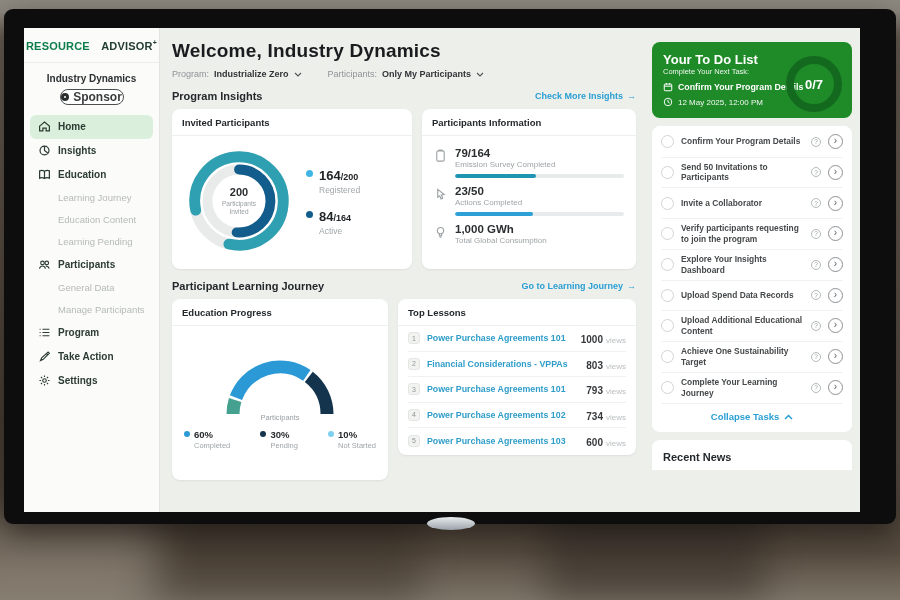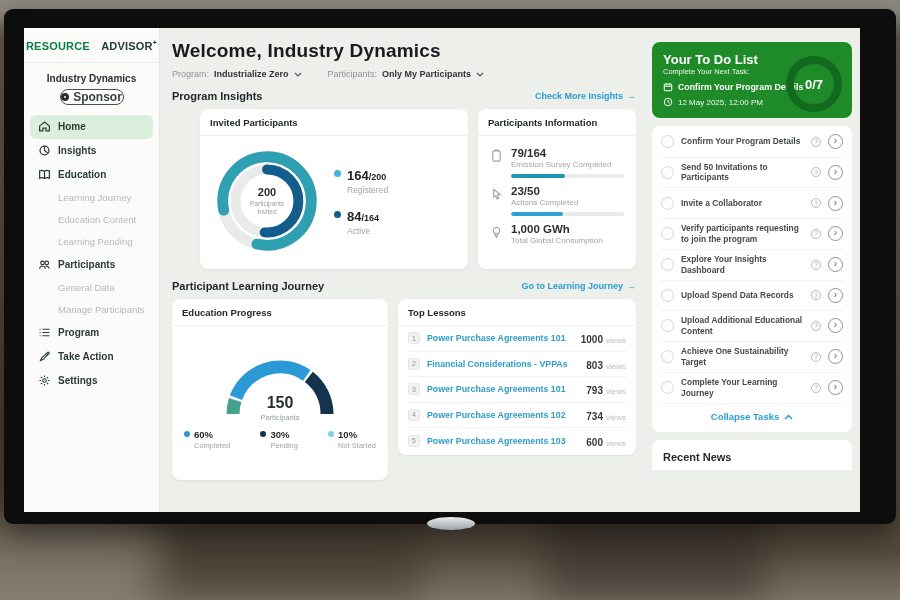--- a/index.html
+++ b/index.html
@@ -38,21 +38,21 @@
   .filter { display:flex; align-items:center; gap:5px; font-size:9px; color:#8f9499; }
   .filter b { color:#313538; font-size:9px; }
   .chev { width:8px; height:5px; }
   .sec-row { display:flex; justify-content:space-between; align-items:center; margin-top:11px; }
   .sec-title { font-size:11px; font-weight:bold; color:#23282c; }
   .sec-link { font-size:9px; font-weight:bold; color:#2a9fd4; cursor:pointer; display:flex; align-items:center; gap:4px; }
   .cards { display:flex; gap:10px; margin-top:7px; }
   .card { background:#fff; border-radius:8px; box-shadow:0 1px 2px rgba(40,45,40,.08); overflow:hidden; }
   .card-head { padding:8px 10px 7px; font-size:9.5px; font-weight:bold; color:#23282c; border-bottom:1px solid #ecefec; }
 
-  .card-invited { width:268px; height:160px;margin-left:28px; }
+  .card-invited { width:240px; height:160px; }
   .invited-body { display:flex; align-items:center; gap:8px; padding:6px 8px; }
   .donut-wrap { position:relative; width:118px; height:118px; flex:none; }
   .donut-center { position:absolute; inset:0; display:flex; flex-direction:column; align-items:center; justify-content:center; text-align:center; }
   .donut-center .v { font-size:11px; font-weight:bold; color:#2b2e30; }
   .donut-center .l { font-size:6.5px; color:#9aa0a3; width:52px; line-height:1.25; margin-top:2px; }
   .legend-col { display:flex; flex-direction:column; gap:12px; }
   .leg-item { display:flex; gap:6px; align-items:flex-start; }
   .leg-dot { width:7px; height:7px; border-radius:50%; margin-top:4px; flex:none; }
   .leg-val { font-size:13px; font-weight:bold; color:#222527; }
   .leg-val .of { font-size:9px; }
@@ -314,21 +314,20 @@
 
         <div class="card card-edu">
           <div class="card-head">Education Progress</div>
           <div class="gauge-wrap">
             <svg id="gauge-svg" width="150" height="88" viewBox="0 0 150 88">
                 <path d="M 28.00 80.00 A 47 47 0 0 1 30.15 65.95" stroke="#45a18f" stroke-width="13" fill="none" stroke-linecap="butt"></path>
                 <path d="M 30.95 63.62 A 47 47 0 0 1 101.82 41.41" stroke="#2b99d6" stroke-width="13" fill="none" stroke-linecap="butt"></path>
                 <path d="M 103.81 42.86 A 47 47 0 0 1 122.00 80.00" stroke="#14344d" stroke-width="13" fill="none" stroke-linecap="butt"></path>
               </svg>
             <div class="gauge-center">
-              <div class="v">150</div>
               <div class="l">Participants</div>
             </div>
           </div>
           <div class="gauge-legend">
             <div class="gl-item">
               <span class="gl-dot" style="background: rgb(43, 153, 214);"></span>
               <span>
                   <div class="gl-pct">60%</div>
                   <div class="gl-lab">Completed</div>
                 </span>

